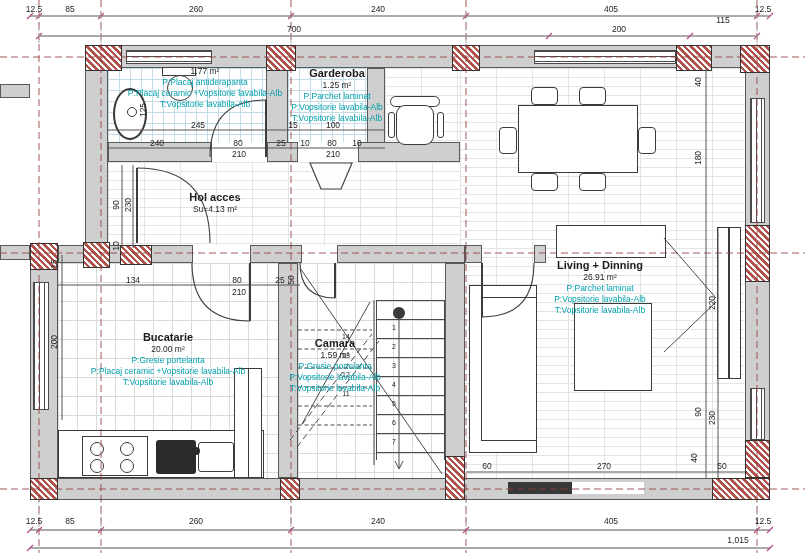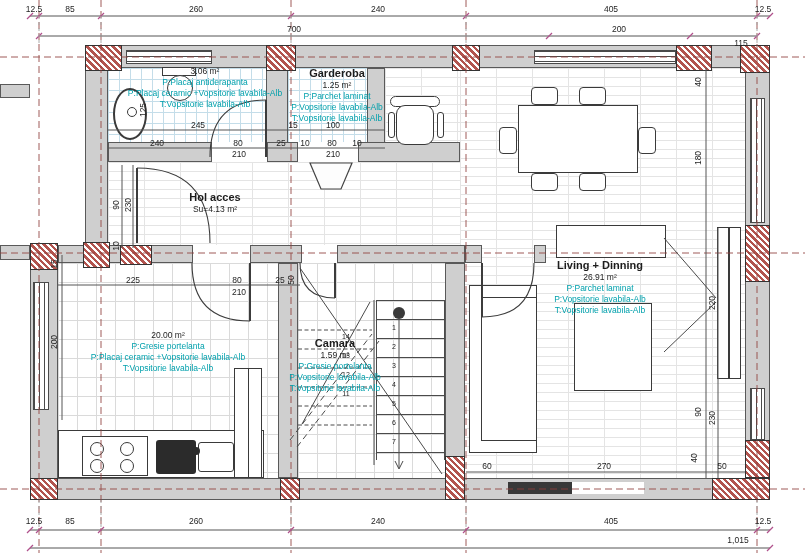--- a/index.html
+++ b/index.html
@@ -222,37 +222,38 @@
   <div class="stepnum" style="left:394px;top:384px;">4</div>
   <div class="stepnum" style="left:394px;top:403px;">5</div>
   <div class="stepnum" style="left:394px;top:422px;">6</div>
   <div class="stepnum" style="left:394px;top:441px;">7</div>
   <div class="stepnum" style="left:346px;top:336px;">14</div>
   <div class="stepnum" style="left:346px;top:355px;">13</div>
   <div class="stepnum" style="left:346px;top:374px;">12</div>
   <div class="stepnum" style="left:346px;top:393px;">11</div>
 
   <div class="roomlabel" style="left:205px;top:66px;">
-    <div class="rarea">3.06 m²</div>
+    <div class="rarea">1.77 m²</div>
     <div class="rfin">P:Placaj antiderapanta</div>
     <div class="rfin">P:Placaj ceramic +Vopsitorie lavabila-Alb</div>
     <div class="rfin">T:Vopsitorie lavabila-Alb</div>
   </div>
   <div class="roomlabel" style="left:337px;top:66px;">
     <div class="rname">Garderoba</div>
     <div class="rarea">1.25 m²</div>
     <div class="rfin">P:Parchet laminat</div>
     <div class="rfin">P:Vopsitorie lavabila-Alb</div>
     <div class="rfin">T:Vopsitorie lavabila-Alb</div>
   </div>
   <div class="roomlabel" style="left:215px;top:190px;">
     <div class="rname">Hol acces</div>
     <div class="rarea">Su=4.13 m²</div>
   </div>
   <div class="roomlabel" style="left:168px;top:330px;">
+    <div class="rname">Bucatarie</div>
     <div class="rarea">20.00 m²</div>
     <div class="rfin">P:Gresie portelanta</div>
     <div class="rfin">P:Placaj ceramic +Vopsitorie lavabila-Alb</div>
     <div class="rfin">T:Vopsitorie lavabila-Alb</div>
   </div>
   <div class="roomlabel" style="left:335px;top:336px;">
     <div class="rname">Camara</div>
     <div class="rarea">1.59 m²</div>
     <div class="rfin">P:Gresie portelanta</div>
     <div class="rfin">P:Vopsitorie lavabila-Alb</div>
@@ -267,21 +268,21 @@
   </div>
 
   <span class="dl" style="left:34px;top:5px;">12.5</span>
   <span class="dl" style="left:70px;top:5px;">85</span>
   <span class="dl" style="left:196px;top:5px;">260</span>
   <span class="dl" style="left:378px;top:5px;">240</span>
   <span class="dl" style="left:611px;top:5px;">405</span>
   <span class="dl" style="left:763px;top:5px;">12.5</span>
   <span class="dl" style="left:294px;top:25px;">700</span>
   <span class="dl" style="left:619px;top:25px;">200</span>
-  <span class="dl" style="left:723px;top:39px;margin-left:18px;">115</span>
+  <span class="dl" style="left:723px;top:16px;">115</span>
 
   <span class="dl" style="left:34px;top:517px;">12.5</span>
   <span class="dl" style="left:70px;top:517px;">85</span>
   <span class="dl" style="left:196px;top:517px;">260</span>
   <span class="dl" style="left:378px;top:517px;">240</span>
   <span class="dl" style="left:611px;top:517px;">405</span>
   <span class="dl" style="left:763px;top:517px;">12.5</span>
   <span class="dl" style="left:738px;top:536px;">1,015</span>
 
   <span class="dl" style="left:198px;top:121px;">245</span>
@@ -297,21 +298,21 @@
   <span class="dl" style="left:332px;top:139px;">80</span>
   <span class="dl" style="left:357px;top:139px;">10</span>
   <span class="dl" style="left:333px;top:150px;">210</span>
 
   <span class="dl rot" style="left:116px;top:205px;">90</span>
   <span class="dl rot" style="left:128px;top:205px;">230</span>
   <span class="dl rot" style="left:116px;top:246px;">10</span>
 
   <span class="dl rot" style="left:54px;top:264px;">15</span>
   <span class="dl rot" style="left:54px;top:342px;">200</span>
-  <span class="dl" style="left:133px;top:276px;">225</span>
+  <span class="dl" style="left:133px;top:276px;">134</span>
   <span class="dl" style="left:237px;top:276px;">80</span>
   <span class="dl" style="left:280px;top:276px;">25</span>
   <span class="dl" style="left:239px;top:288px;">210</span>
   <span class="dl rot" style="left:291px;top:280px;">50</span>
 
   <span class="dl rot" style="left:698px;top:82px;">40</span>
   <span class="dl rot" style="left:698px;top:158px;">180</span>
   <span class="dl rot" style="left:712px;top:303px;">220</span>
   <span class="dl rot" style="left:698px;top:412px;">90</span>
   <span class="dl rot" style="left:712px;top:418px;">230</span>

